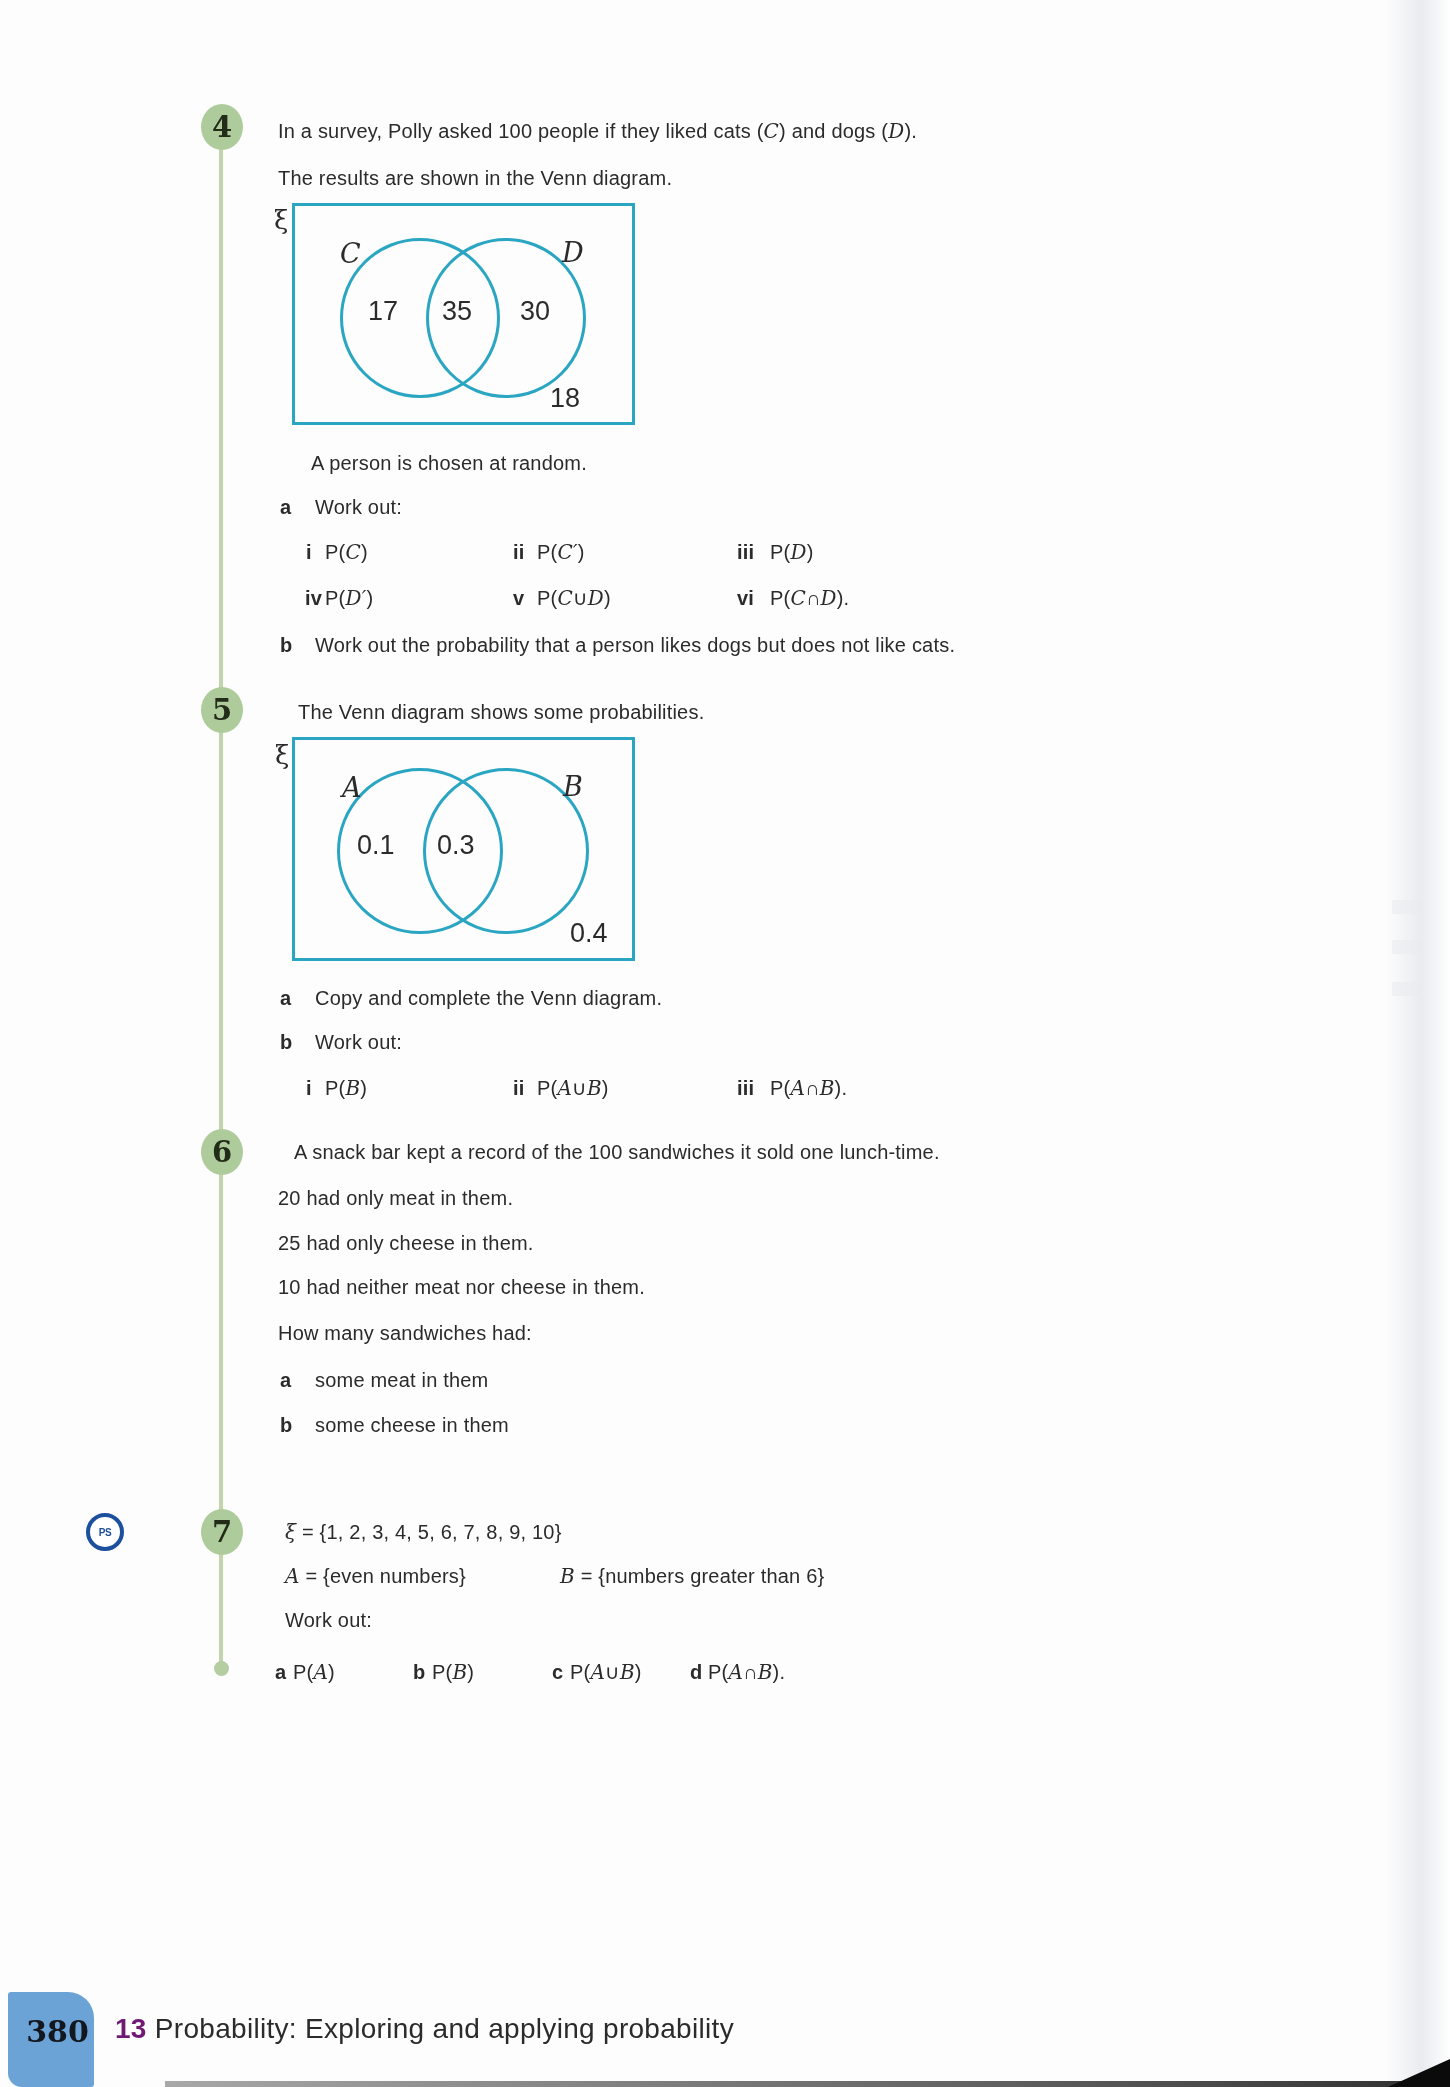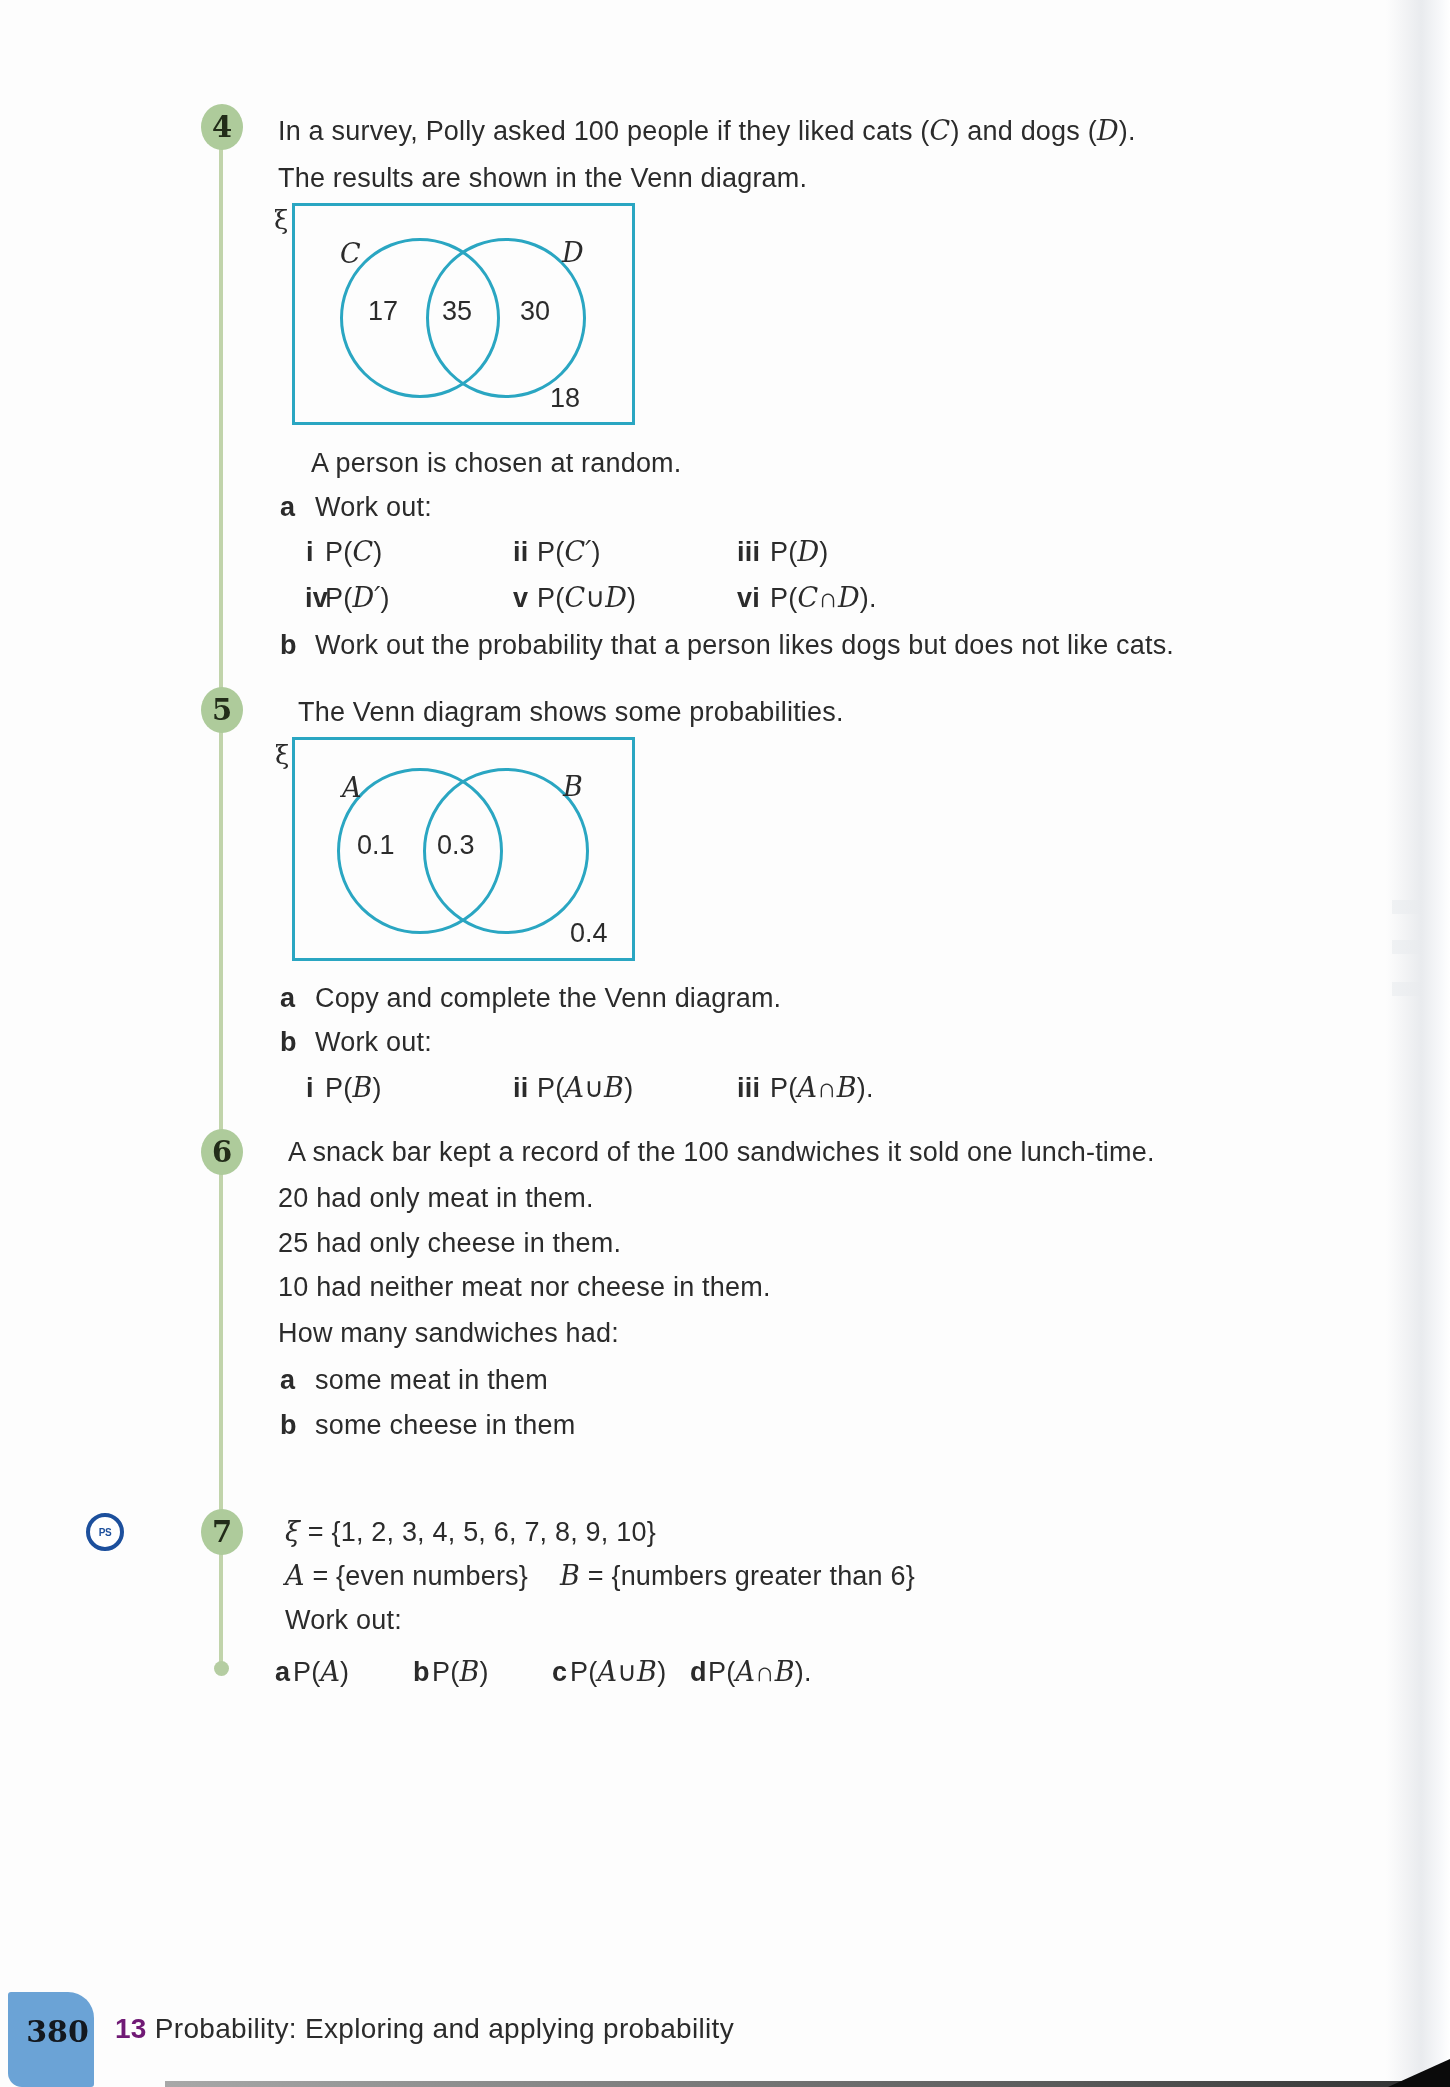--- a/index.html
+++ b/index.html
@@ -1,18 +1,18 @@
 <!DOCTYPE html>
 <html><head>
 <meta charset="utf-8">
 <style>
   html,body{margin:0;padding:0;background:#e8e8e8;}
   .page{position:relative;width:1450px;height:2087px;background:#fdfdfd;overflow:hidden;
         font-family:"Liberation Sans",sans-serif;color:#2b2b2b;}
-  .txt{position:absolute;font-size:27px;line-height:34px;white-space:nowrap;letter-spacing:0.2px;}
+  .txt{position:absolute;font-size:20px;line-height:34px;white-space:nowrap;letter-spacing:0.2px;}
   .mi{font-family:"DejaVu Serif",serif;font-style:italic;}
   .plw{display:inline-block;width:35px;font-weight:bold;}
   .rn{display:inline-block;font-weight:bold;}
   .fx{font-family:"Liberation Sans","DejaVu Sans",sans-serif;}
   .item{position:absolute;top:0;}
   .spine{position:absolute;left:219px;width:4px;background:#c1d4ab;}
   .spine-dot{position:absolute;left:214px;top:1661px;width:15px;height:15px;border-radius:50%;background:#b5cda2;}
   .qnum{position:absolute;left:201px;width:42px;height:46px;border-radius:50%;background:#aecb9b;
         color:#222c19;font-family:"DejaVu Serif",serif;font-weight:bold;font-size:29px;
         display:flex;align-items:center;justify-content:center;}
@@ -110,21 +110,21 @@
   </div>
 
   <div class="txt" style="left:0;top:1071px;width:1450px;">
     <span class="item" style="left:306px;"><span class="rn" style="width:19px;">i</span><span class="fx"><span>P(</span><span class="mi">B</span><span>)</span></span></span>
     <span class="item" style="left:513px;"><span class="rn" style="width:24px;">ii</span><span class="fx"><span>P(</span><span class="mi">A</span><span>∪</span><span class="mi">B</span><span>)</span></span></span>
     <span class="item" style="left:737px;"><span class="rn" style="width:33px;">iii</span><span class="fx"><span>P(</span><span class="mi">A</span><span>∩</span><span class="mi">B</span><span>).</span></span></span>
   </div>
 
   <div class="qnum" style="top:1129px;">6</div>
 
-  <div class="txt" style="left:288px;top:1135px;">A snack bar kept a record of the 100 sandwiches it sold one lunch-time.</div>
+  <div class="txt" style="left:294px;top:1135px;">A snack bar kept a record of the 100 sandwiches it sold one lunch-time.</div>
   <div class="txt" style="left:278px;top:1181px;">20 had only meat in them.</div>
   <div class="txt" style="left:278px;top:1226px;">25 had only cheese in them.</div>
   <div class="txt" style="left:278px;top:1270px;">10 had neither meat nor cheese in them.</div>
   <div class="txt" style="left:278px;top:1316px;">How many sandwiches had:</div>
 
   <div class="txt" style="left:280px;top:1363px;">
     <span class="plw">a</span><span>some meat in them</span>
   </div>
   <div class="txt" style="left:280px;top:1408px;">
     <span class="plw">b</span><span>some cheese in them</span>

